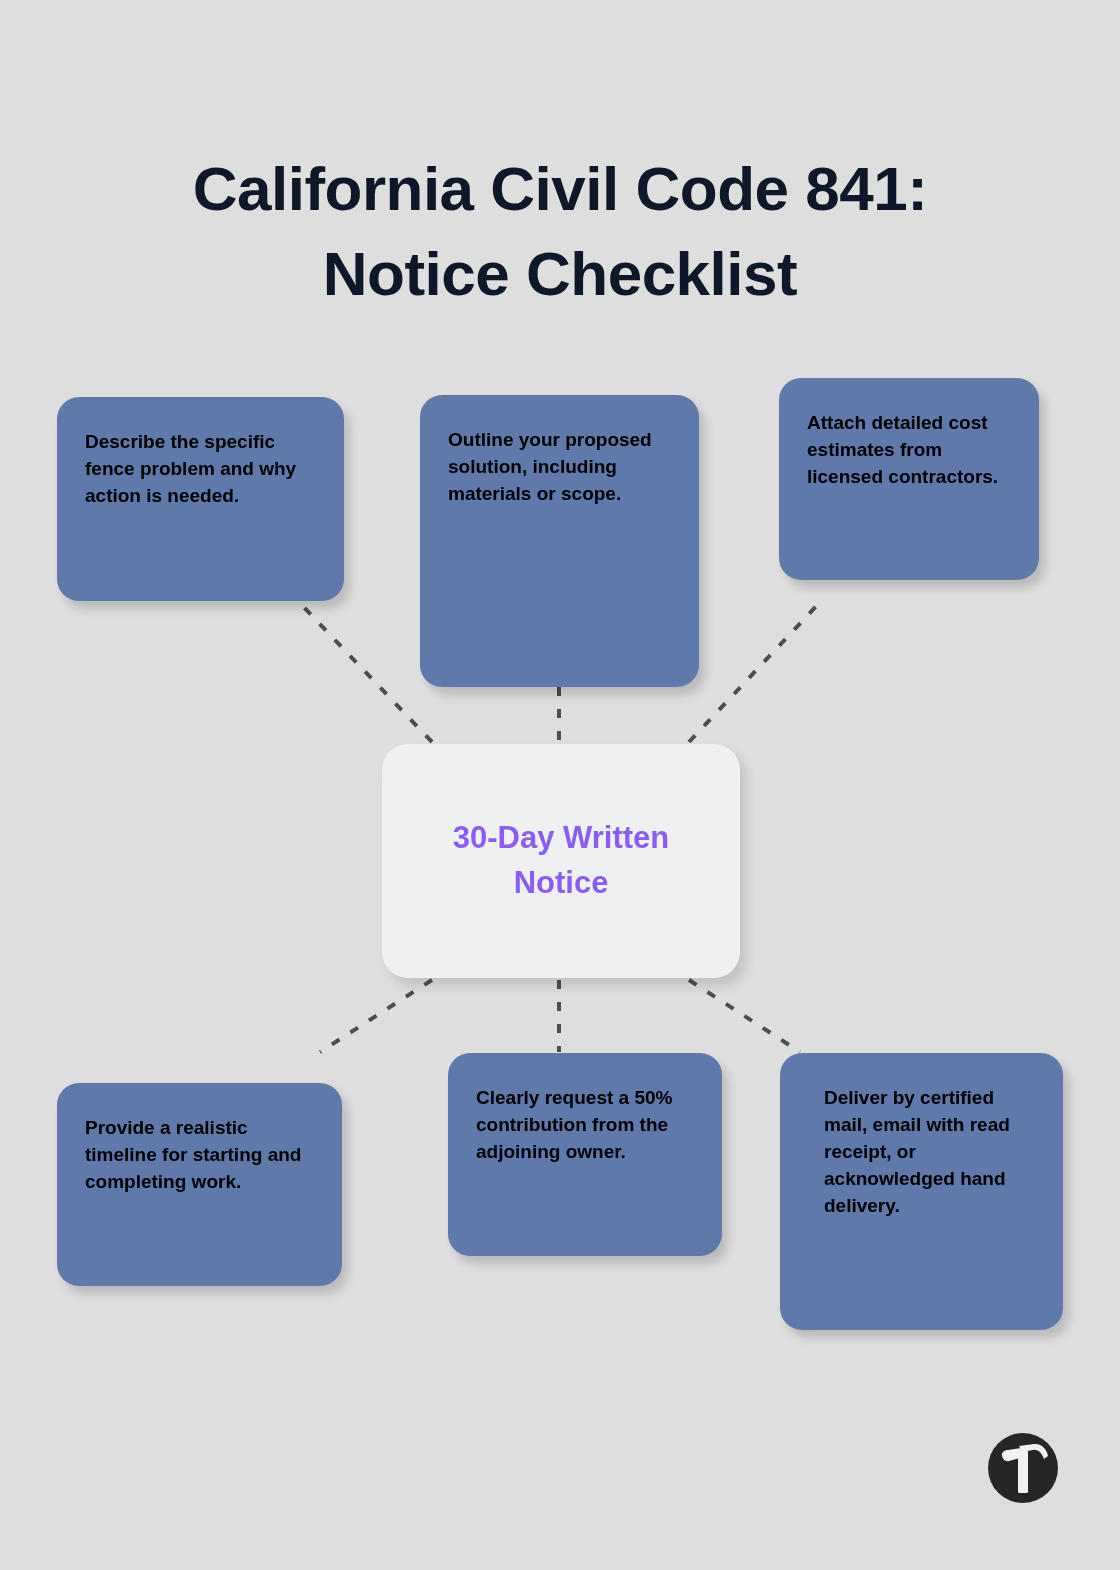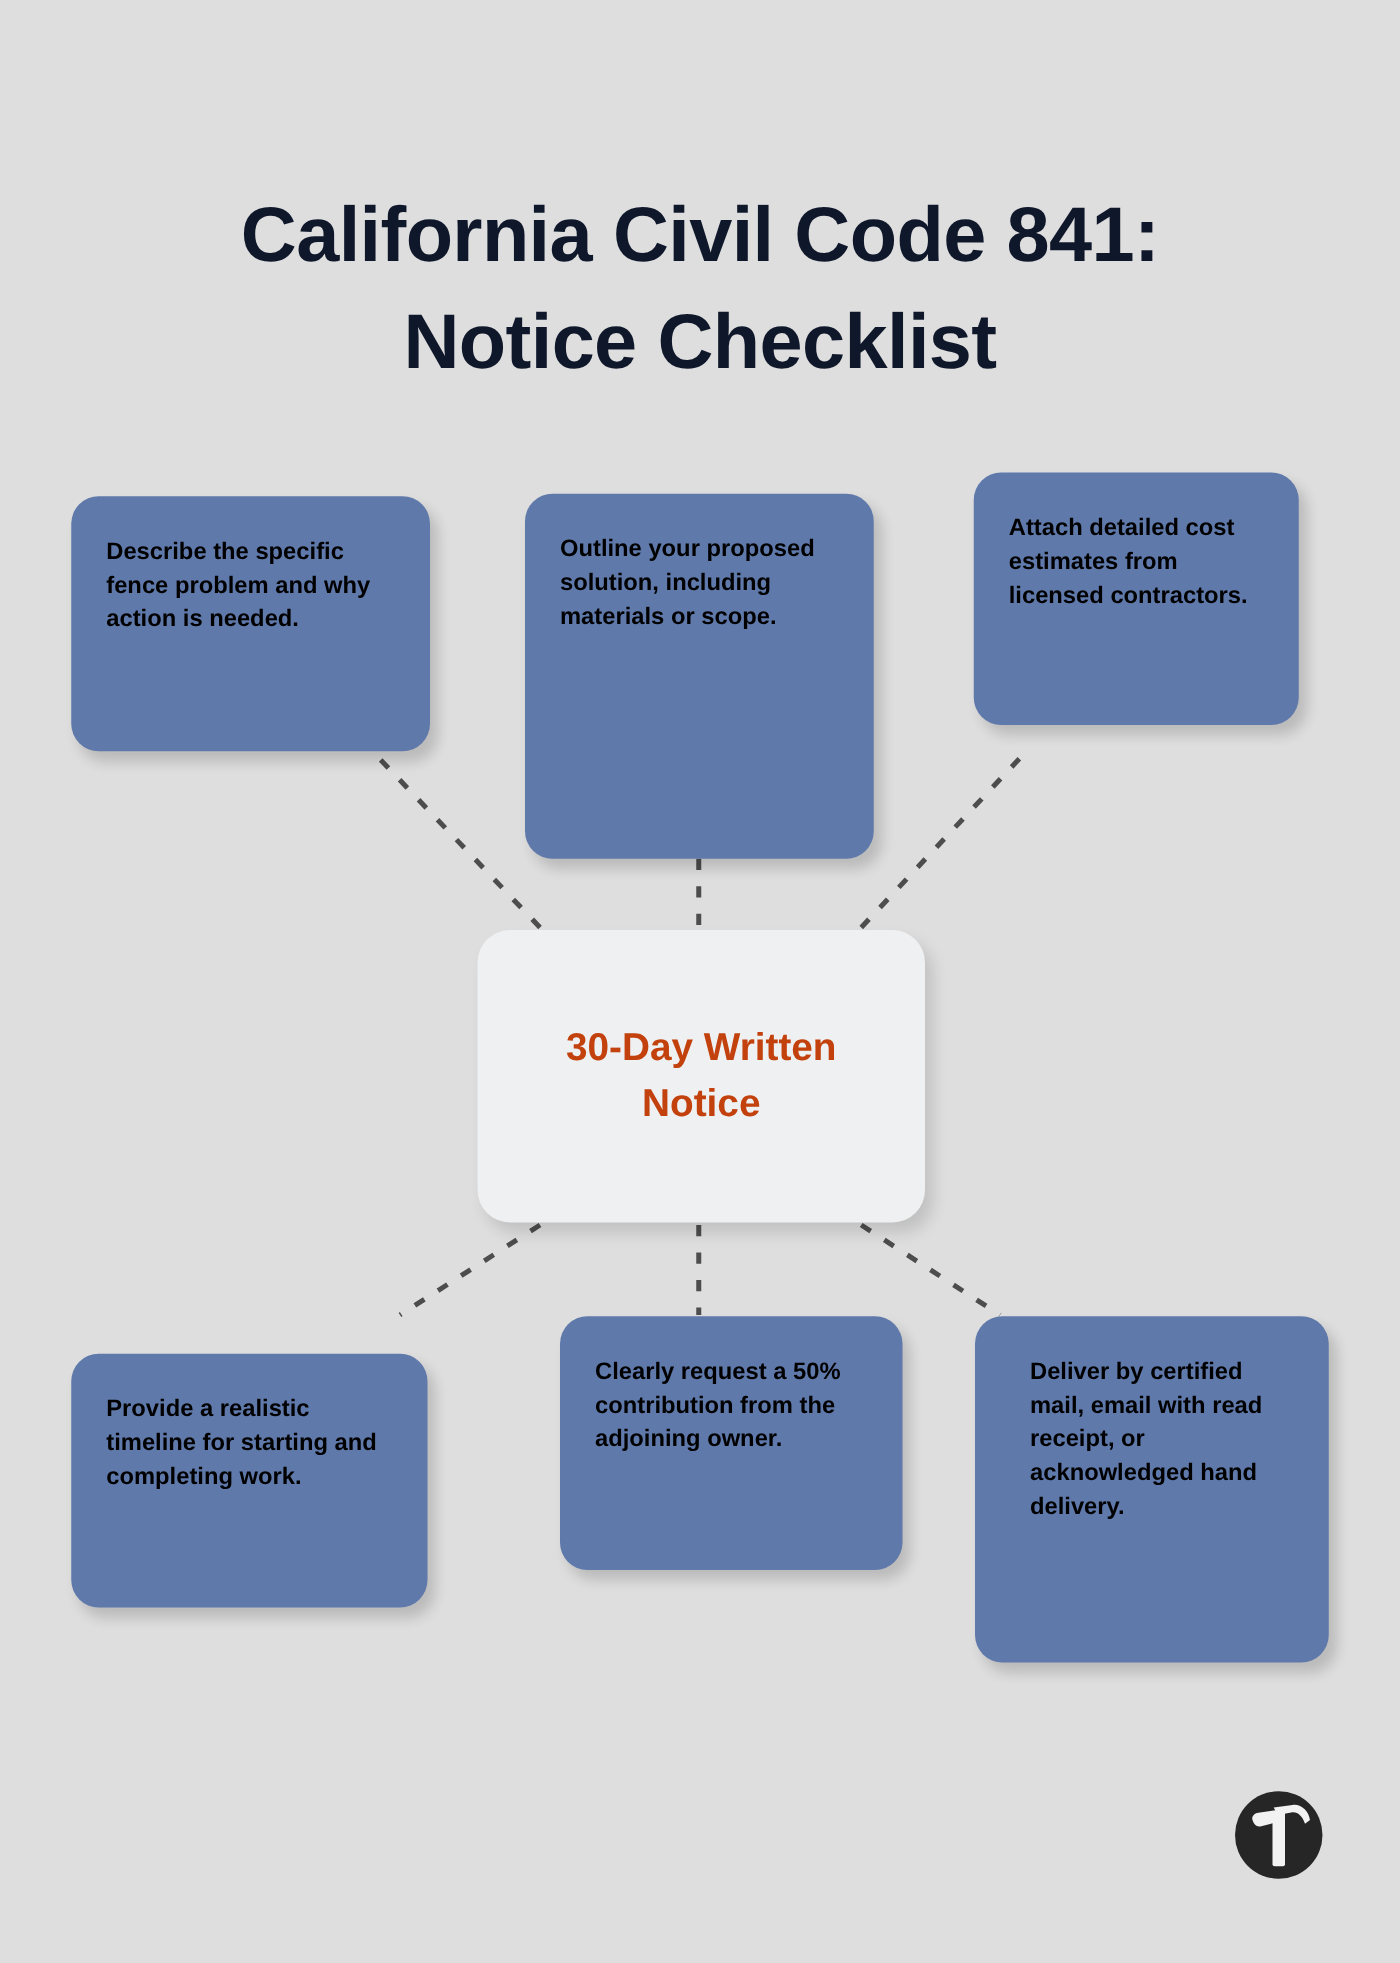--- a/index.html
+++ b/index.html
@@ -75,21 +75,21 @@
 
   .node.center {
     background: #eef0f2;
     box-shadow: 6px 8px 12px rgba(0,0,0,0.13);
     border-radius: 26px;
     align-items: center;
     justify-content: center;
     padding: 0 34px;
   }
   .node.center .node-text {
-    color: #c2410c;
+    color: #8b5cf6;
     font-size: 31px;
     font-weight: bold;
     line-height: 1.44;
     text-align: center;
   }
 
   
   #node-tl { left: 57px;  top: 397px;  width: 287px; height: 204px; }
   #node-tm { left: 420px; top: 395px;  width: 279px; height: 292px; }
   #node-tr { left: 779px; top: 378px;  width: 260px; height: 202px; }

